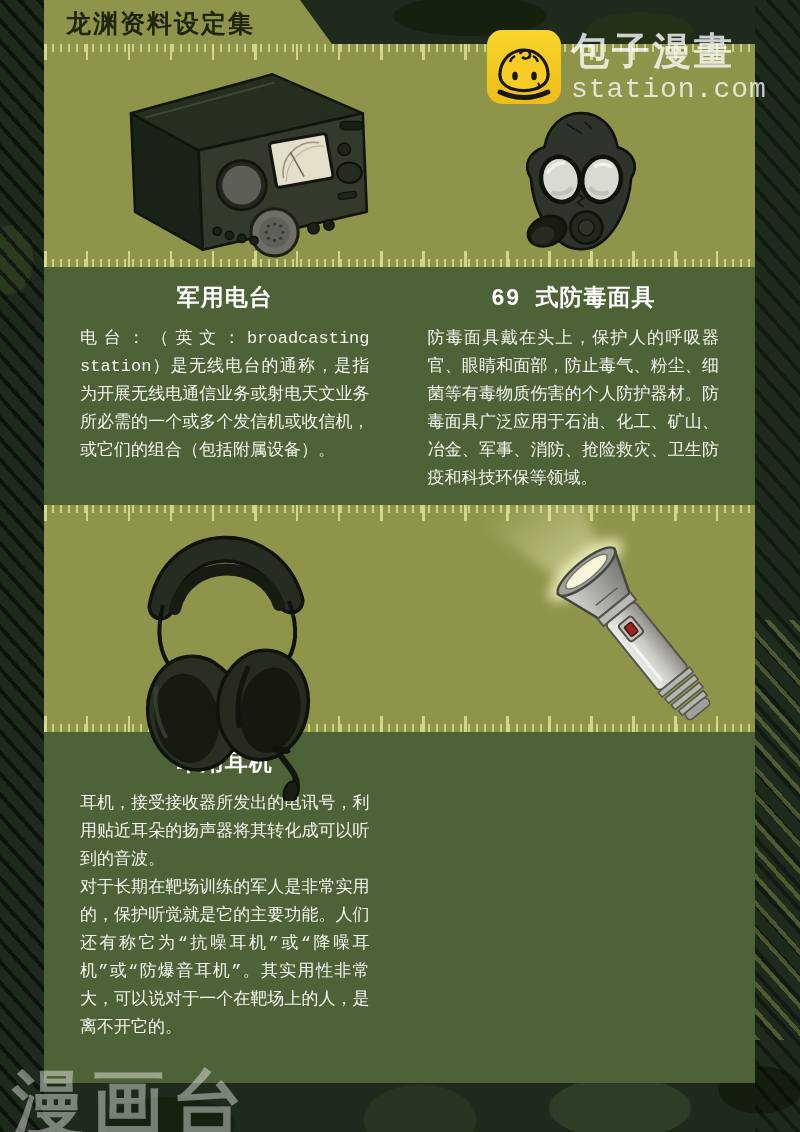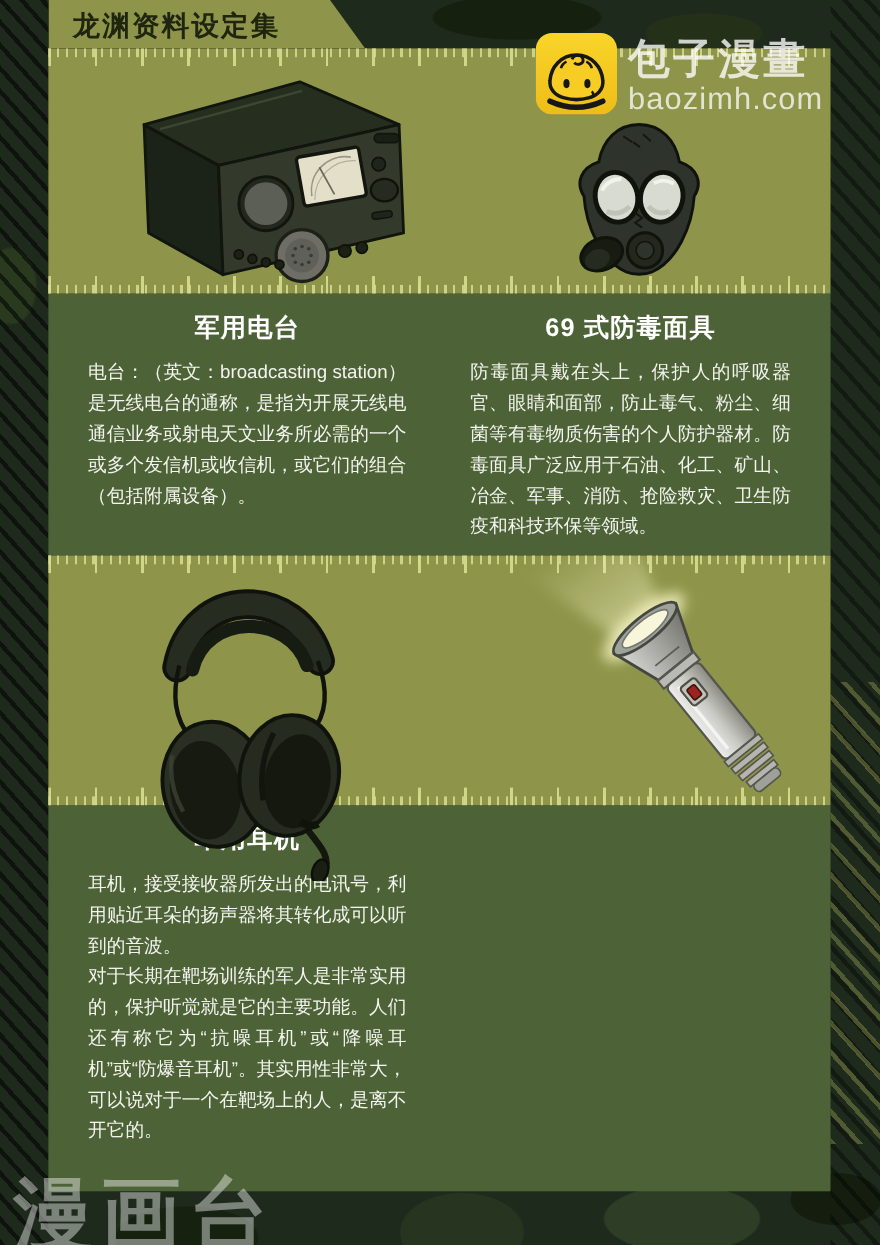--- a/index.html
+++ b/index.html
@@ -1,18 +1,18 @@
 <!DOCTYPE html>
 <html><head>
 <meta charset="utf-8">
 <style>
   html,body{margin:0;padding:0;background:#10170e;}
   .page{
     position:relative;width:800px;height:1132px;overflow:hidden;
-    font-family:Liberation Sans, sans-serif;
+    font-family:Liberation Mono, monospace;
     background-color:#1e2a1c;
     background-image:
       radial-gradient(130px 34px at 470px 16px, #15200f 58%, rgba(0,0,0,0) 60%),
       radial-gradient(90px 30px at 640px 30px, #243118 58%, rgba(0,0,0,0) 60%),
       radial-gradient(120px 52px at 620px 1108px, #2e3e26 58%, rgba(0,0,0,0) 60%),
       radial-gradient(95px 60px at 420px 1120px, #273520 58%, rgba(0,0,0,0) 60%),
       radial-gradient(110px 48px at 170px 1125px, #16210f 58%, rgba(0,0,0,0) 60%),
       radial-gradient(70px 40px at 760px 1090px, #141d0e 58%, rgba(0,0,0,0) 60%);
   }
   
@@ -289,18 +289,18 @@
       <path d="M37,20 C23,20 14,31 13,43 C12,51 18,57 26,59 C33,61 41,61 48,59 C56,57 62,51 61,43 C60,31 51,20 37,20 Z" fill="#f7cd25" stroke="#171717" stroke-width="3.2"></path>
       <path d="M33,24 c2,-5 9,-5 10,0 c1,4 -5,6 -8,3" fill="none" stroke="#171717" stroke-width="2.6"></path>
       <path d="M28,26 q-4,2 -5,6 M46,26 q4,2 5,6" fill="none" stroke="#171717" stroke-width="2.4"></path>
       <ellipse cx="28" cy="46" rx="2.8" ry="4.2" fill="#171717"></ellipse>
       <ellipse cx="47" cy="46" rx="2.8" ry="4.2" fill="#171717"></ellipse>
       <path d="M51,53 q3,3 -1,6" fill="none" stroke="#171717" stroke-width="2.2"></path>
       <path d="M13,62 q24,11 48,0" fill="none" stroke="#171717" stroke-width="5" stroke-linecap="round"></path>
     </svg>
     <div class="logo-text">
       <div class="logo-name">包子漫畫</div>
-      <div class="logo-domain">baozimh.com</div>
+      <div class="logo-domain">station.com</div>
     </div>
   </div>
 
   <div class="wm-bottom">漫画台</div>
 </div>
 
 </body></html>

